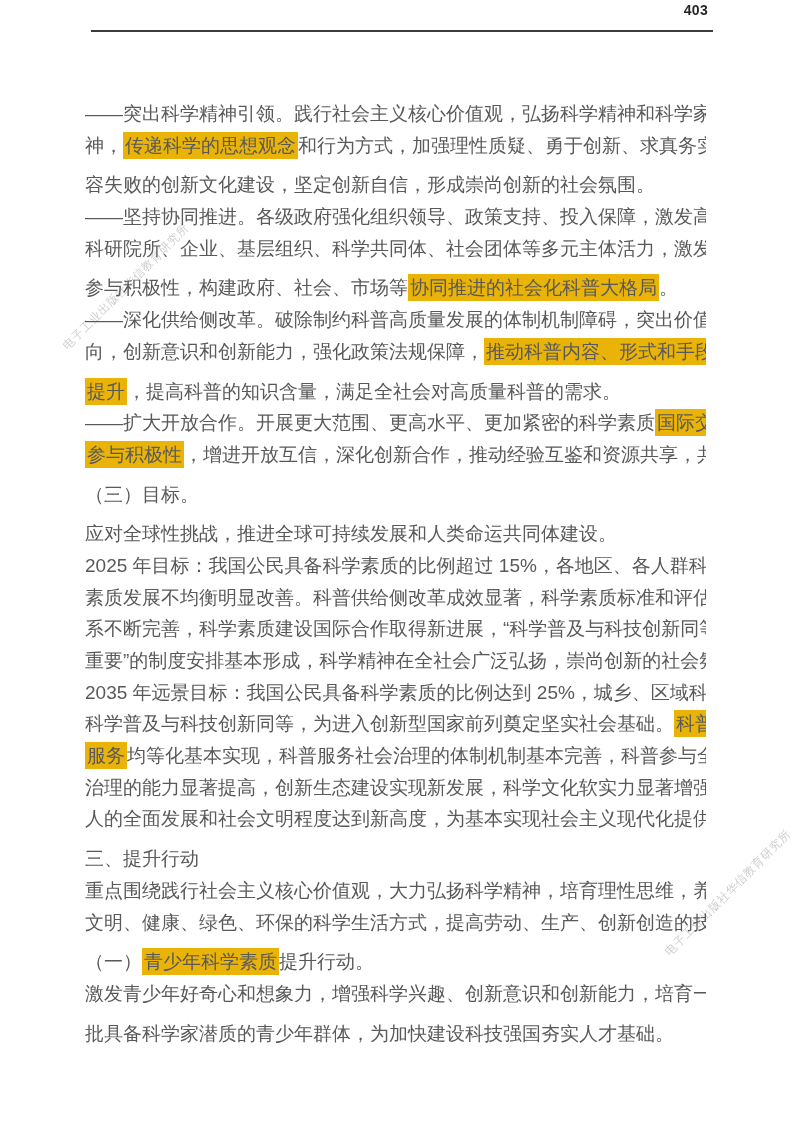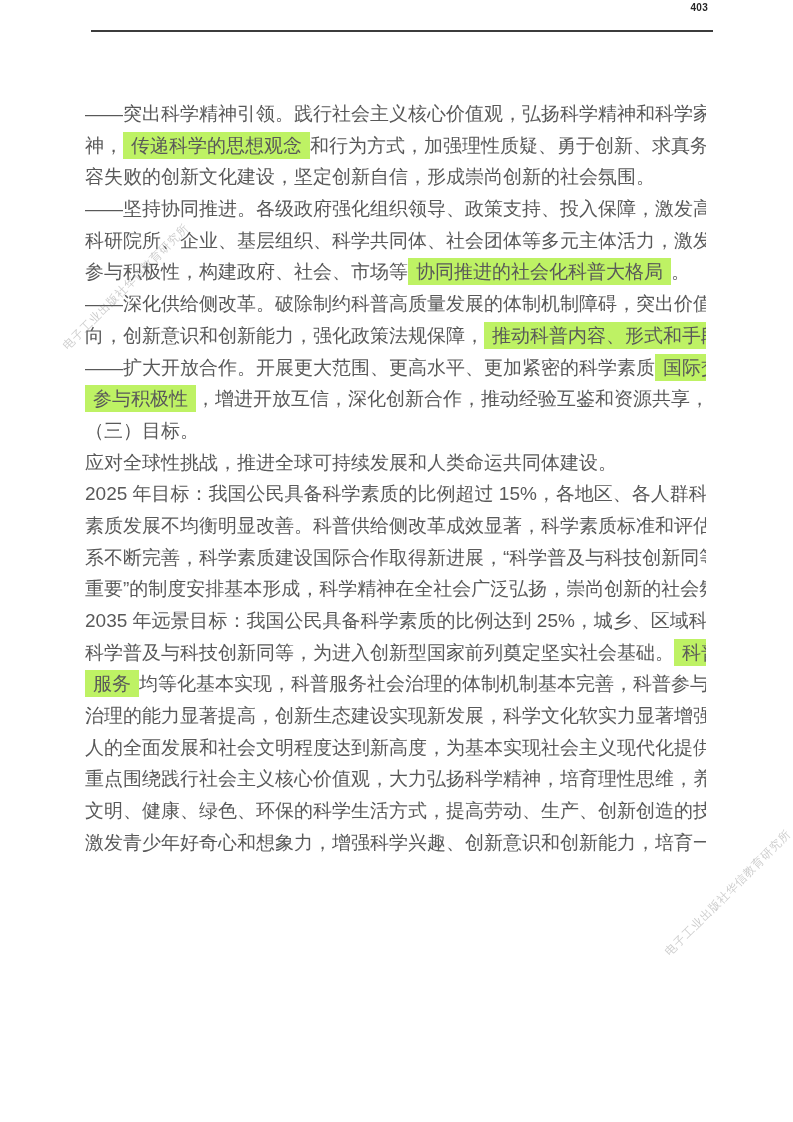--- a/index.html
+++ b/index.html
@@ -11,21 +11,21 @@
     width: 793px;
     height: 1122px;
     background: #ffffff;
     overflow: hidden;
   }
 
   .page-number {
     position: absolute;
     top: 2px;
     right: 85px;
-    font-size: 10px;
+    font-size: 14px;
     font-weight: 700;
     color: #262626;
     letter-spacing: 0.3px;
   }
 
   .header-rule {
     position: absolute;
     top: 30px;
     left: 91px;
     width: 622px;
@@ -57,25 +57,25 @@
   }
 
   .line {
     height: 31.7px;
     line-height: 31.7px;
     text-align: justify;
     text-align-last: justify;
     text-justify: inter-character;
     white-space: nowrap;
   }
-  .line.last { text-align-last: left; }
+  .line.last { text-align-last: left; margin-top: 8px; }
 
   .hl {
-    background: #bef264;
-    padding: 3px 8px;
+    background: #eab308;
+    padding: 3px 2px;
   }
 </style>
 </head>
 <body>
 
 <div class="page">
   <div class="page-number">403</div>
 
   <div class="header-rule"></div>
 
@@ -85,30 +85,34 @@
 
   <div class="content" id="content">
       <div class="line"><span class="seg">——突出科学精神引领。践行社会主义核心价值观，弘扬科学精神和科学家精</span></div>
       <div class="line"><span class="seg">神，</span><span class="hl">传递科学的思想观念</span><span class="seg">和行为方式，加强理性质疑、勇于创新、求真务实、包</span></div>
       <div class="line last"><span class="seg">容失败的创新文化建设，坚定创新自信，形成崇尚创新的社会氛围。</span></div>
       <div class="line"><span class="seg">——坚持协同推进。各级政府强化组织领导、政策支持、投入保障，激发高校、</span></div>
       <div class="line"><span class="seg">科研院所、企业、基层组织、科学共同体、社会团体等多元主体活力，激发全民</span></div>
       <div class="line last"><span class="seg">参与积极性，构建政府、社会、市场等</span><span class="hl">协同推进的社会化科普大格局</span><span class="seg">。</span></div>
       <div class="line"><span class="seg">——深化供给侧改革。破除制约科普高质量发展的体制机制障碍，突出价值导</span></div>
       <div class="line"><span class="seg">向，创新意识和创新能力，强化政策法规保障，</span><span class="hl">推动科普内容、形式和手段等创新</span></div>
+      <div class="line last"><span class="hl">提升</span><span class="seg">，提高科普的知识含量，满足全社会对高质量科普的需求。</span></div>
       <div class="line"><span class="seg">——扩大开放合作。开展更大范围、更高水平、更加紧密的科学素质</span><span class="hl">国际交流，</span></div>
       <div class="line"><span class="hl">参与积极性</span><span class="seg">，增进开放互信，深化创新合作，推动经验互鉴和资源共享，共同</span></div>
       <div class="line last"><span class="seg">（三）目标。</span></div>
       <div class="line last"><span class="seg">应对全球性挑战，推进全球可持续发展和人类命运共同体建设。</span></div>
       <div class="line"><span class="seg">2025 年目标：我国公民具备科学素质的比例超过 15%，各地区、各人群科学</span></div>
       <div class="line"><span class="seg">素质发展不均衡明显改善。科普供给侧改革成效显著，科学素质标准和评估体</span></div>
       <div class="line"><span class="seg">系不断完善，科学素质建设国际合作取得新进展，“科学普及与科技创新同等</span></div>
       <div class="line"><span class="seg">重要”的制度安排基本形成，科学精神在全社会广泛弘扬，崇尚创新的社会氛</span></div>
       <div class="line"><span class="seg">2035 年远景目标：我国公民具备科学素质的比例达到 25%，城乡、区域科学</span></div>
       <div class="line"><span class="seg">科学普及与科技创新同等，为进入创新型国家前列奠定坚实社会基础。</span><span class="hl">科普公共</span></div>
       <div class="line"><span class="hl">服务</span><span class="seg">均等化基本实现，科普服务社会治理的体制机制基本完善，科普参与全球</span></div>
       <div class="line"><span class="seg">治理的能力显著提高，创新生态建设实现新发展，科学文化软实力显著增强，</span></div>
       <div class="line"><span class="seg">人的全面发展和社会文明程度达到新高度，为基本实现社会主义现代化提供有</span></div>
+      <div class="line last"><span class="seg">三、提升行动</span></div>
       <div class="line"><span class="seg">重点围绕践行社会主义核心价值观，大力弘扬科学精神，培育理性思维，养成</span></div>
       <div class="line"><span class="seg">文明、健康、绿色、环保的科学生活方式，提高劳动、生产、创新创造的技能，</span></div>
+      <div class="line last"><span class="seg">（一）</span><span class="hl">青少年科学素质</span><span class="seg">提升行动。</span></div>
       <div class="line"><span class="seg">激发青少年好奇心和想象力，增强科学兴趣、创新意识和创新能力，培育一大</span></div>
+      <div class="line last"><span class="seg">批具备科学家潜质的青少年群体，为加快建设科技强国夯实人才基础。</span></div>
     </div>
 </div>
 
 </body></html>

